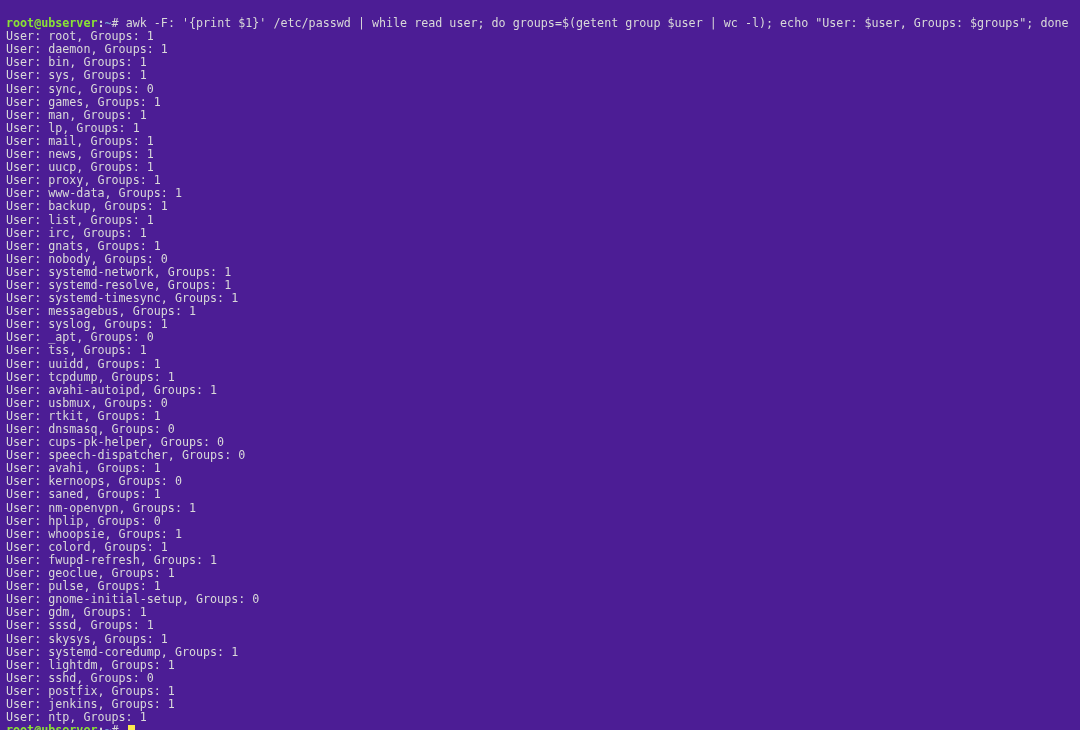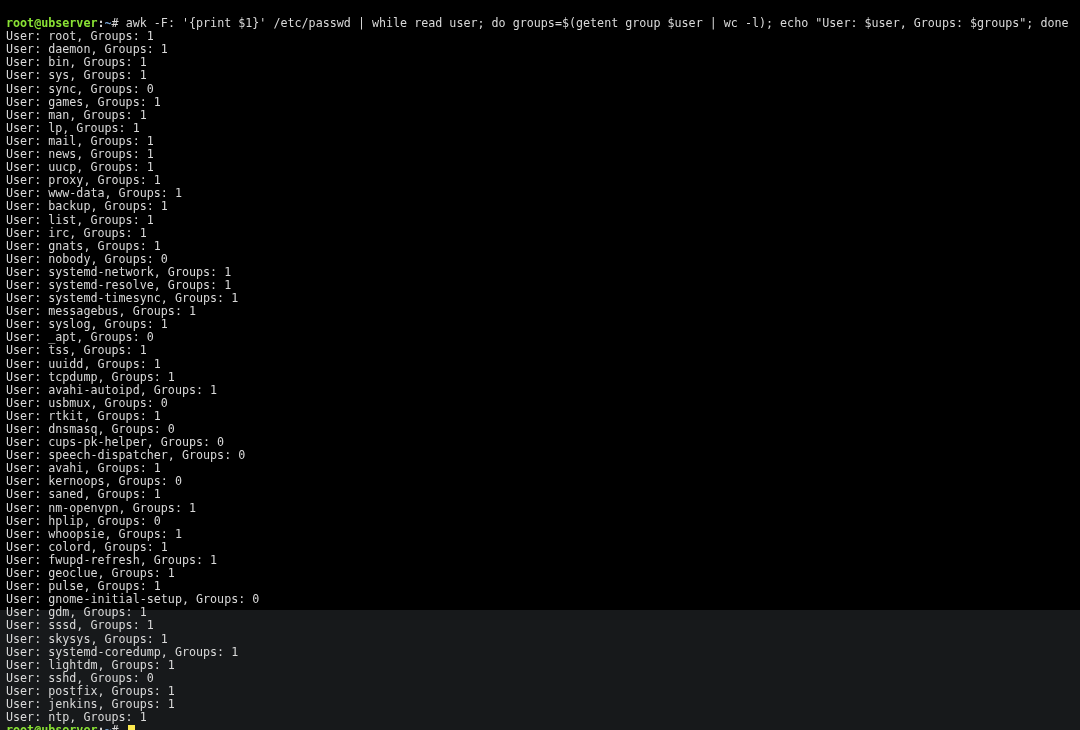--- a/index.html
+++ b/index.html
@@ -5,22 +5,22 @@
   html, body {
     margin: 0;
     padding: 0;
     width: 1080px;
     height: 730px;
     background: #17191b;
     overflow: hidden;
   }
   .terminal {
     width: 1080px;
-    height: 610px;
-    background: #000000;
+    height: 730px;
+    background: #4c1d95;
     font-family: "DejaVu Sans Mono", "Liberation Mono", Consolas, monospace;
     font-size: 11.7px;
     line-height: 13.1px;
     color: #d9d9d9;
     white-space: pre;
     box-sizing: border-box;
     padding: 4px 6px;
   }
   .line { display: block; }
   .bold { font-weight: bold; }

